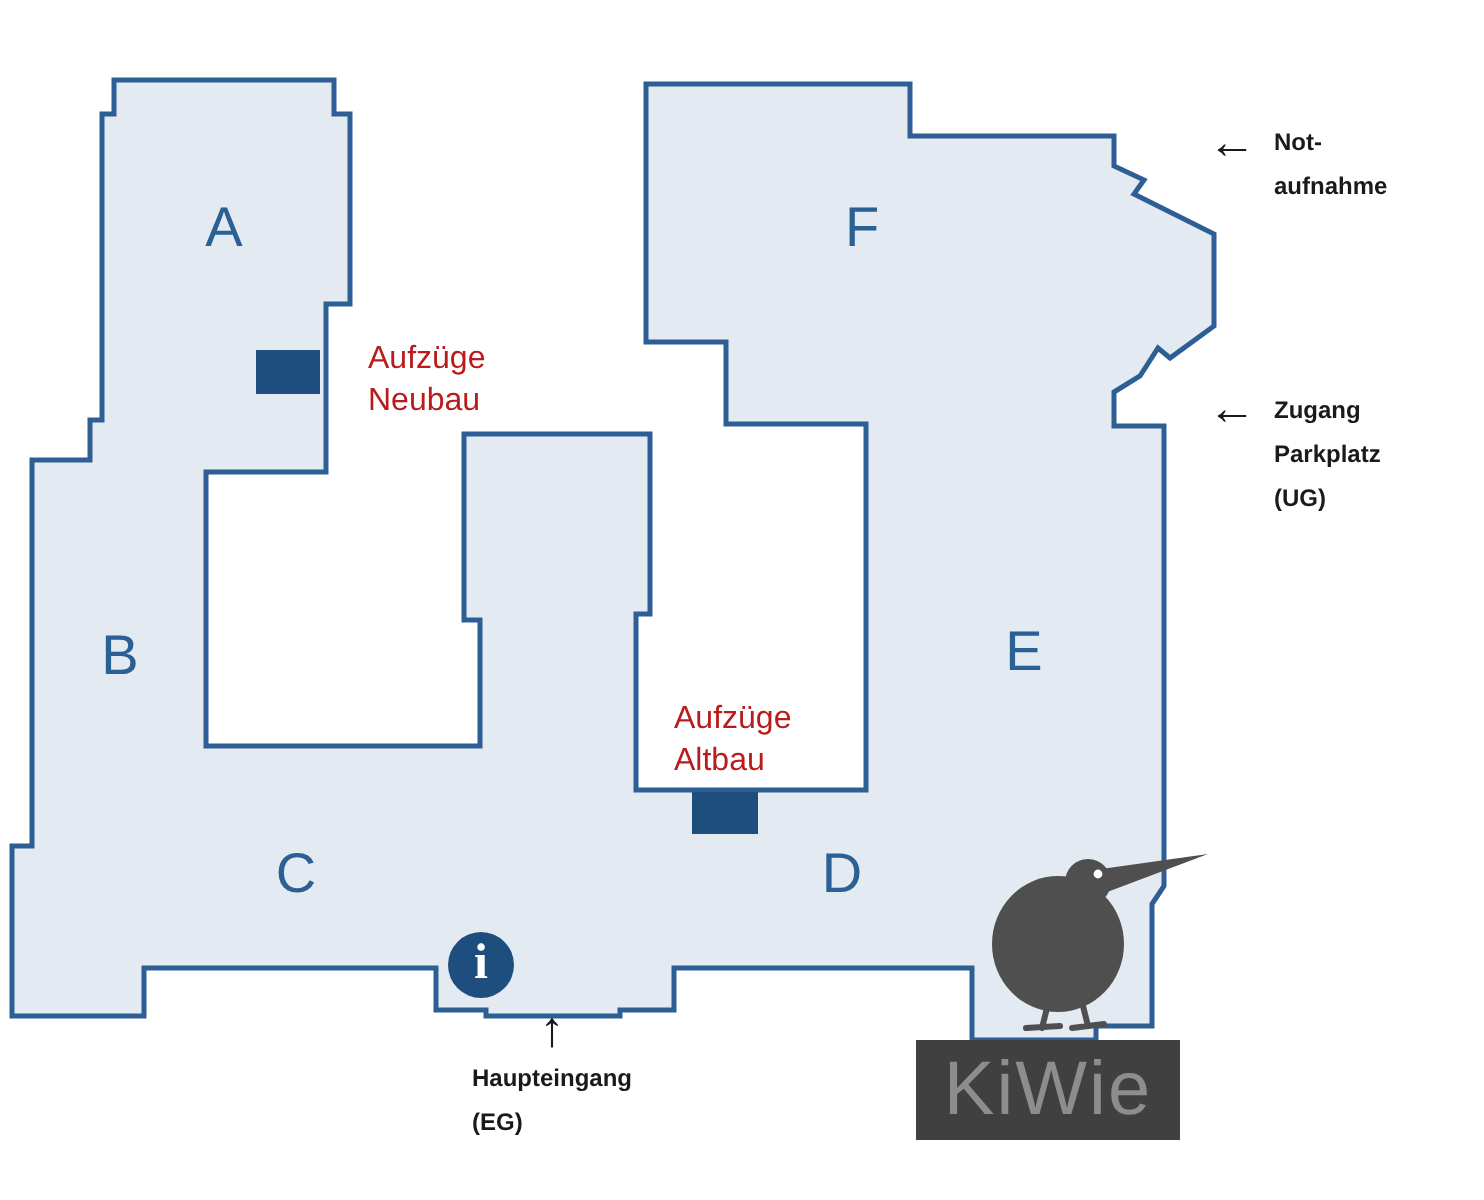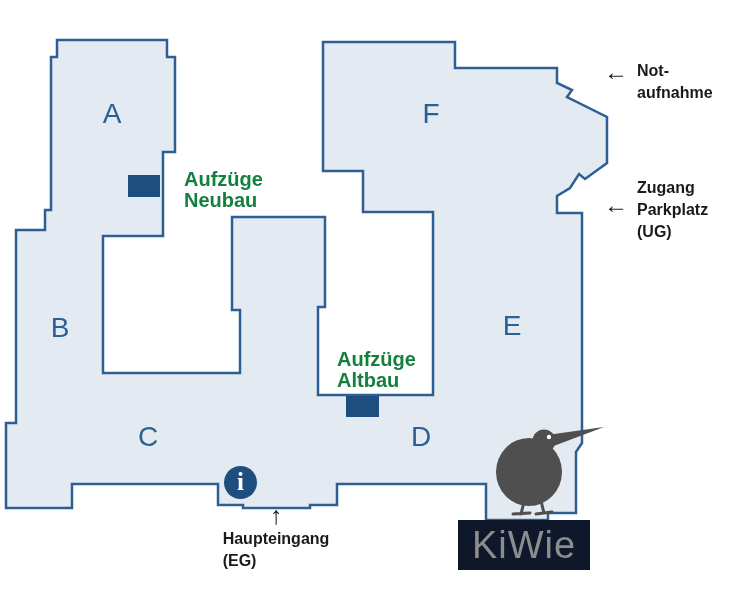--- a/index.html
+++ b/index.html
@@ -1,31 +1,31 @@
 <!DOCTYPE html>
 <html><head>
 <meta charset="utf-8">
 <style>
   html,body{margin:0;padding:0;background:#ffffff;}
   #stage{position:relative;width:742px;height:600px;background:#ffffff;overflow:hidden;
          font-family:"Liberation Sans",sans-serif;}
   #plan-svg{position:absolute;left:0;top:0;}
   .abs{position:absolute;}
   .section-label{color:#2b6094;font-size:28px;font-weight:400;transform:translate(-50%,-50%);line-height:1;}
-  .marker-label{color:#15803d;font-size:20px;font-weight:bold;line-height:21px;white-space:pre-line;}
-  .exit-label{color:#1a1a1a;font-size:16px;font-weight:bold;line-height:22px;white-space:pre-line;}
+  .marker-label{color:#b91c1c;font-size:16px;font-weight:normal;line-height:21px;white-space:pre-line;}
+  .exit-label{color:#1a1a1a;font-size:12px;font-weight:bold;line-height:22px;white-space:pre-line;}
   .arrow{color:#1a1a1a;font-weight:bold;line-height:1;}
   .arrow-left{font-size:24px;}
   .arrow-up{font-size:25px;transform:translateX(-50%);}
   .center-text{transform:translateX(-50%);}
   #info-badge{width:33px;height:33px;border-radius:50%;background:#1d4e7e;
               display:flex;align-items:center;justify-content:center;}
   #info-badge span{color:#ffffff;font-family:"Liberation Serif",serif;font-weight:bold;
                    font-size:25px;line-height:1;margin-top:-2px;}
-  #logo-box{width:132px;height:50px;background:#0f172a;display:flex;align-items:center;justify-content:center;}
+  #logo-box{width:132px;height:50px;background:#404040;display:flex;align-items:center;justify-content:center;}
   #logo-text{color:#8d8d8d;font-size:38px;font-weight:400;letter-spacing:1px;line-height:1;}
 </style>
 </head>
 <body>
 
 <div id="stage">
 
   <svg id="plan-svg" width="742" height="600" viewBox="0 0 742 600">
 
     <path d="M57,40 L167,40 L167,57 L175,57 L175,152 L163,152 L163,236 L103,236 L103,373
@@ -59,21 +59,21 @@
   <div class="abs marker-label" style="left:184px;top:169px">Aufzüge
 Neubau</div>
   <div class="abs marker-label" style="left:337px;top:349px">Aufzüge
 Altbau</div>
 
   <div class="abs arrow arrow-left" style="left:604px;top:60px">←</div>
   <div class="abs exit-label" style="left:637px;top:60px">Not-
 aufnahme</div>
 
   <div class="abs arrow arrow-left" style="left:604px;top:193px">←</div>
-  <div class="abs exit-label" style="left:637px;top:177px">Zugang
+  <div class="abs exit-label" style="left:637px;top:194px">Zugang
 Parkplatz
 (UG)</div>
 
   <div class="abs arrow arrow-up" style="left:276px;top:503px">↑</div>
   <div class="abs exit-label center-text" style="left:276px;top:528px">Haupteingang
 (EG)</div>
 
   <div id="info-badge" class="abs" style="left:224px;top:466px">
     <span>i</span>
   </div>

